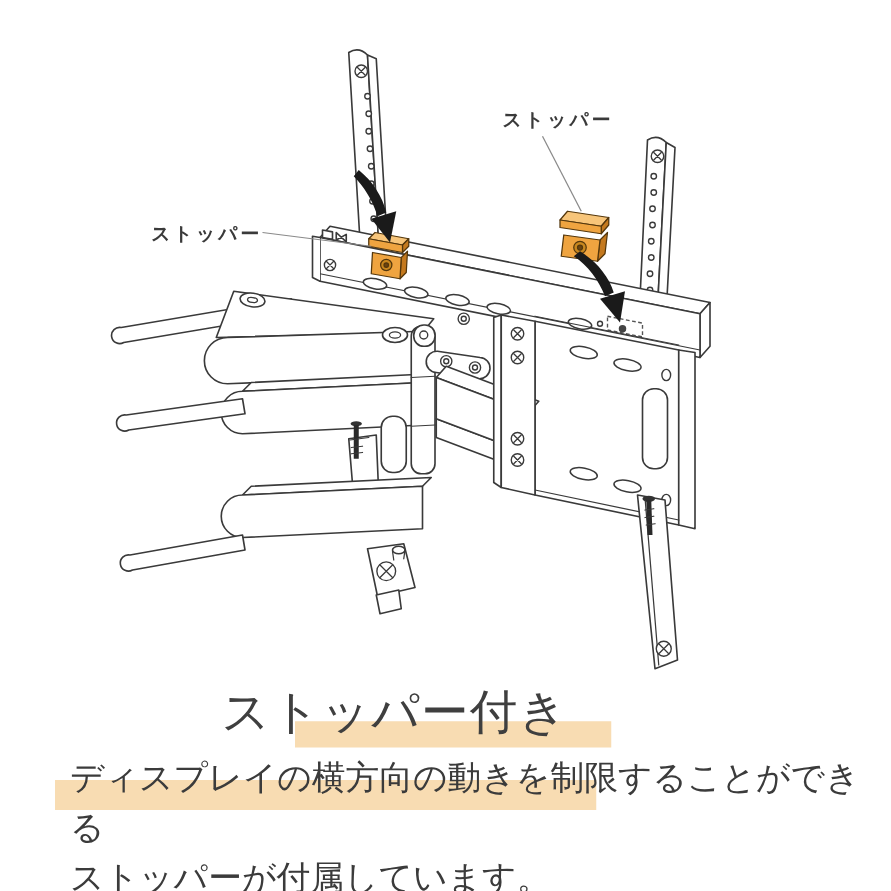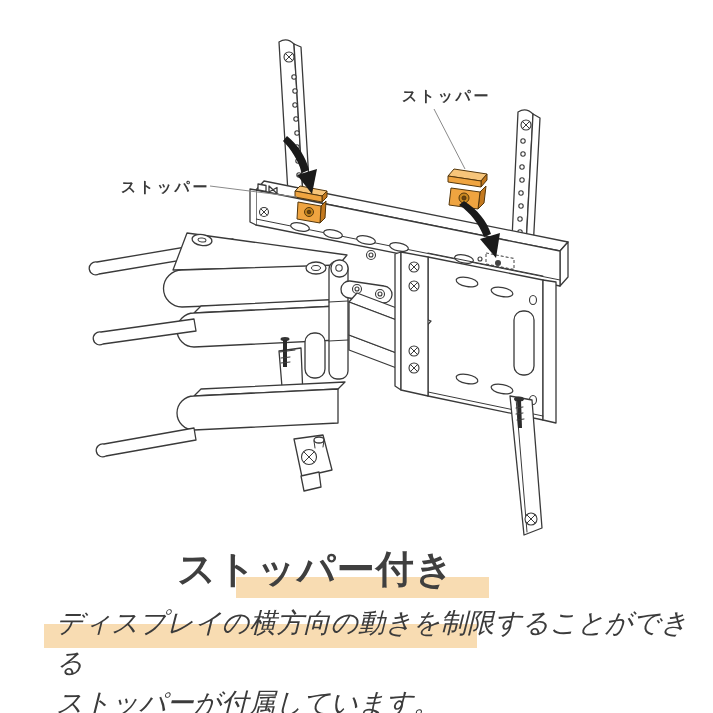--- a/index.html
+++ b/index.html
@@ -11,27 +11,27 @@
   .stage{position:absolute;inset:0;}
   svg{position:absolute;left:0;top:0;}
   svg .ln{fill:#ffffff;stroke:#3a3a3a;stroke-width:1.3;stroke-linejoin:round;stroke-linecap:round;}
   svg .ln-thin{fill:none;stroke:#3a3a3a;stroke-width:1;stroke-linejoin:round;stroke-linecap:round;}
   svg .hole{fill:#ffffff;stroke:#3a3a3a;stroke-width:1.1;}
   svg .slot{fill:#ffffff;stroke:#3a3a3a;stroke-width:1.2;}
   svg text.label{font-size:15px;letter-spacing:2.5px;fill:#3a3a3a;font-weight:600;}
   .hl{position:absolute;background:#F8DCB2;}
   .heading{
     position:absolute;left:0;top:547px;width:632px;text-align:center;
-    font-size:38px;letter-spacing:1px;color:#3f3f3f;font-weight:700;line-height:44px;
+    font-size:38px;letter-spacing:1px;color:#3f3f3f;font-weight:400;line-height:44px;
   }
   .bodytext{
     position:absolute;left:56px;top:603px;width:640px;
     font-size:27px;line-height:40px;color:#3b3b3b;font-weight:400;
   }
-  .bodytext div{position:relative;font-style:italic;}
+  .bodytext div{position:relative;}
 </style>
 </head>
 <body>
 
 <div class="stage">
 
 <svg width="713" height="713" viewBox="0 0 713 713">
 
   <g>
     <path class="ln" d="M279,42 Q287,37 294,44 L303,195 L288,193 Z"></path>

